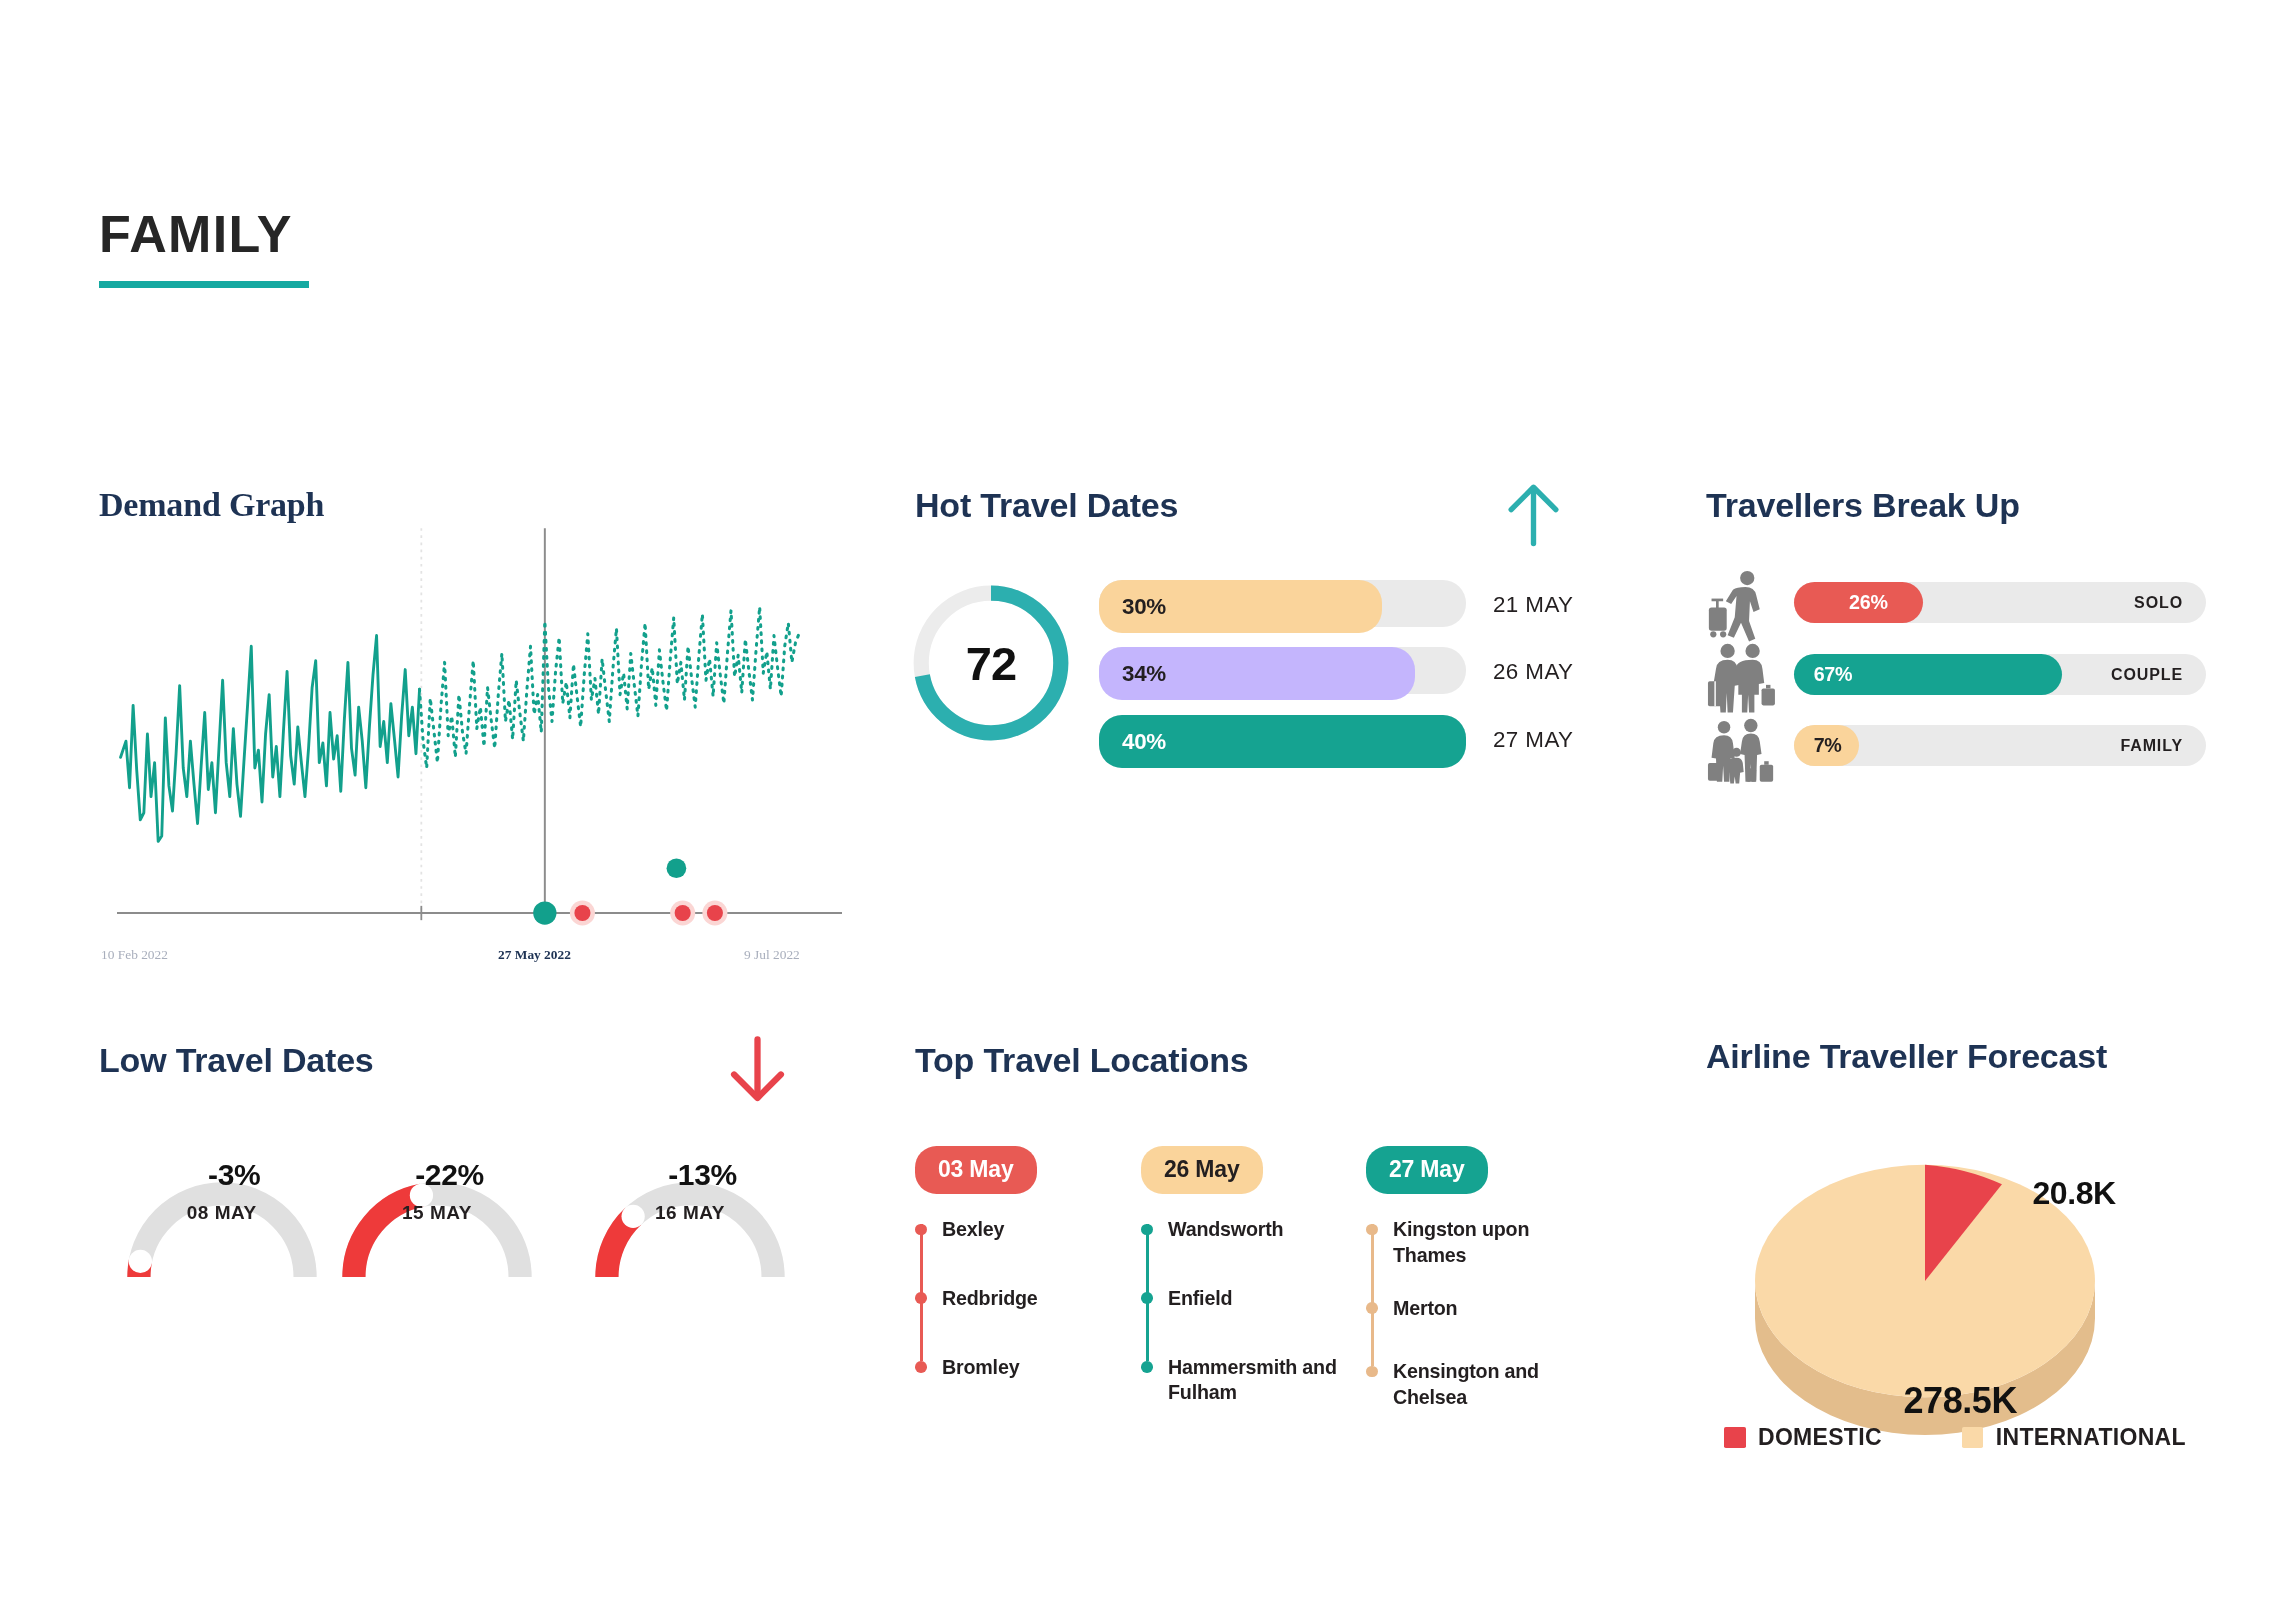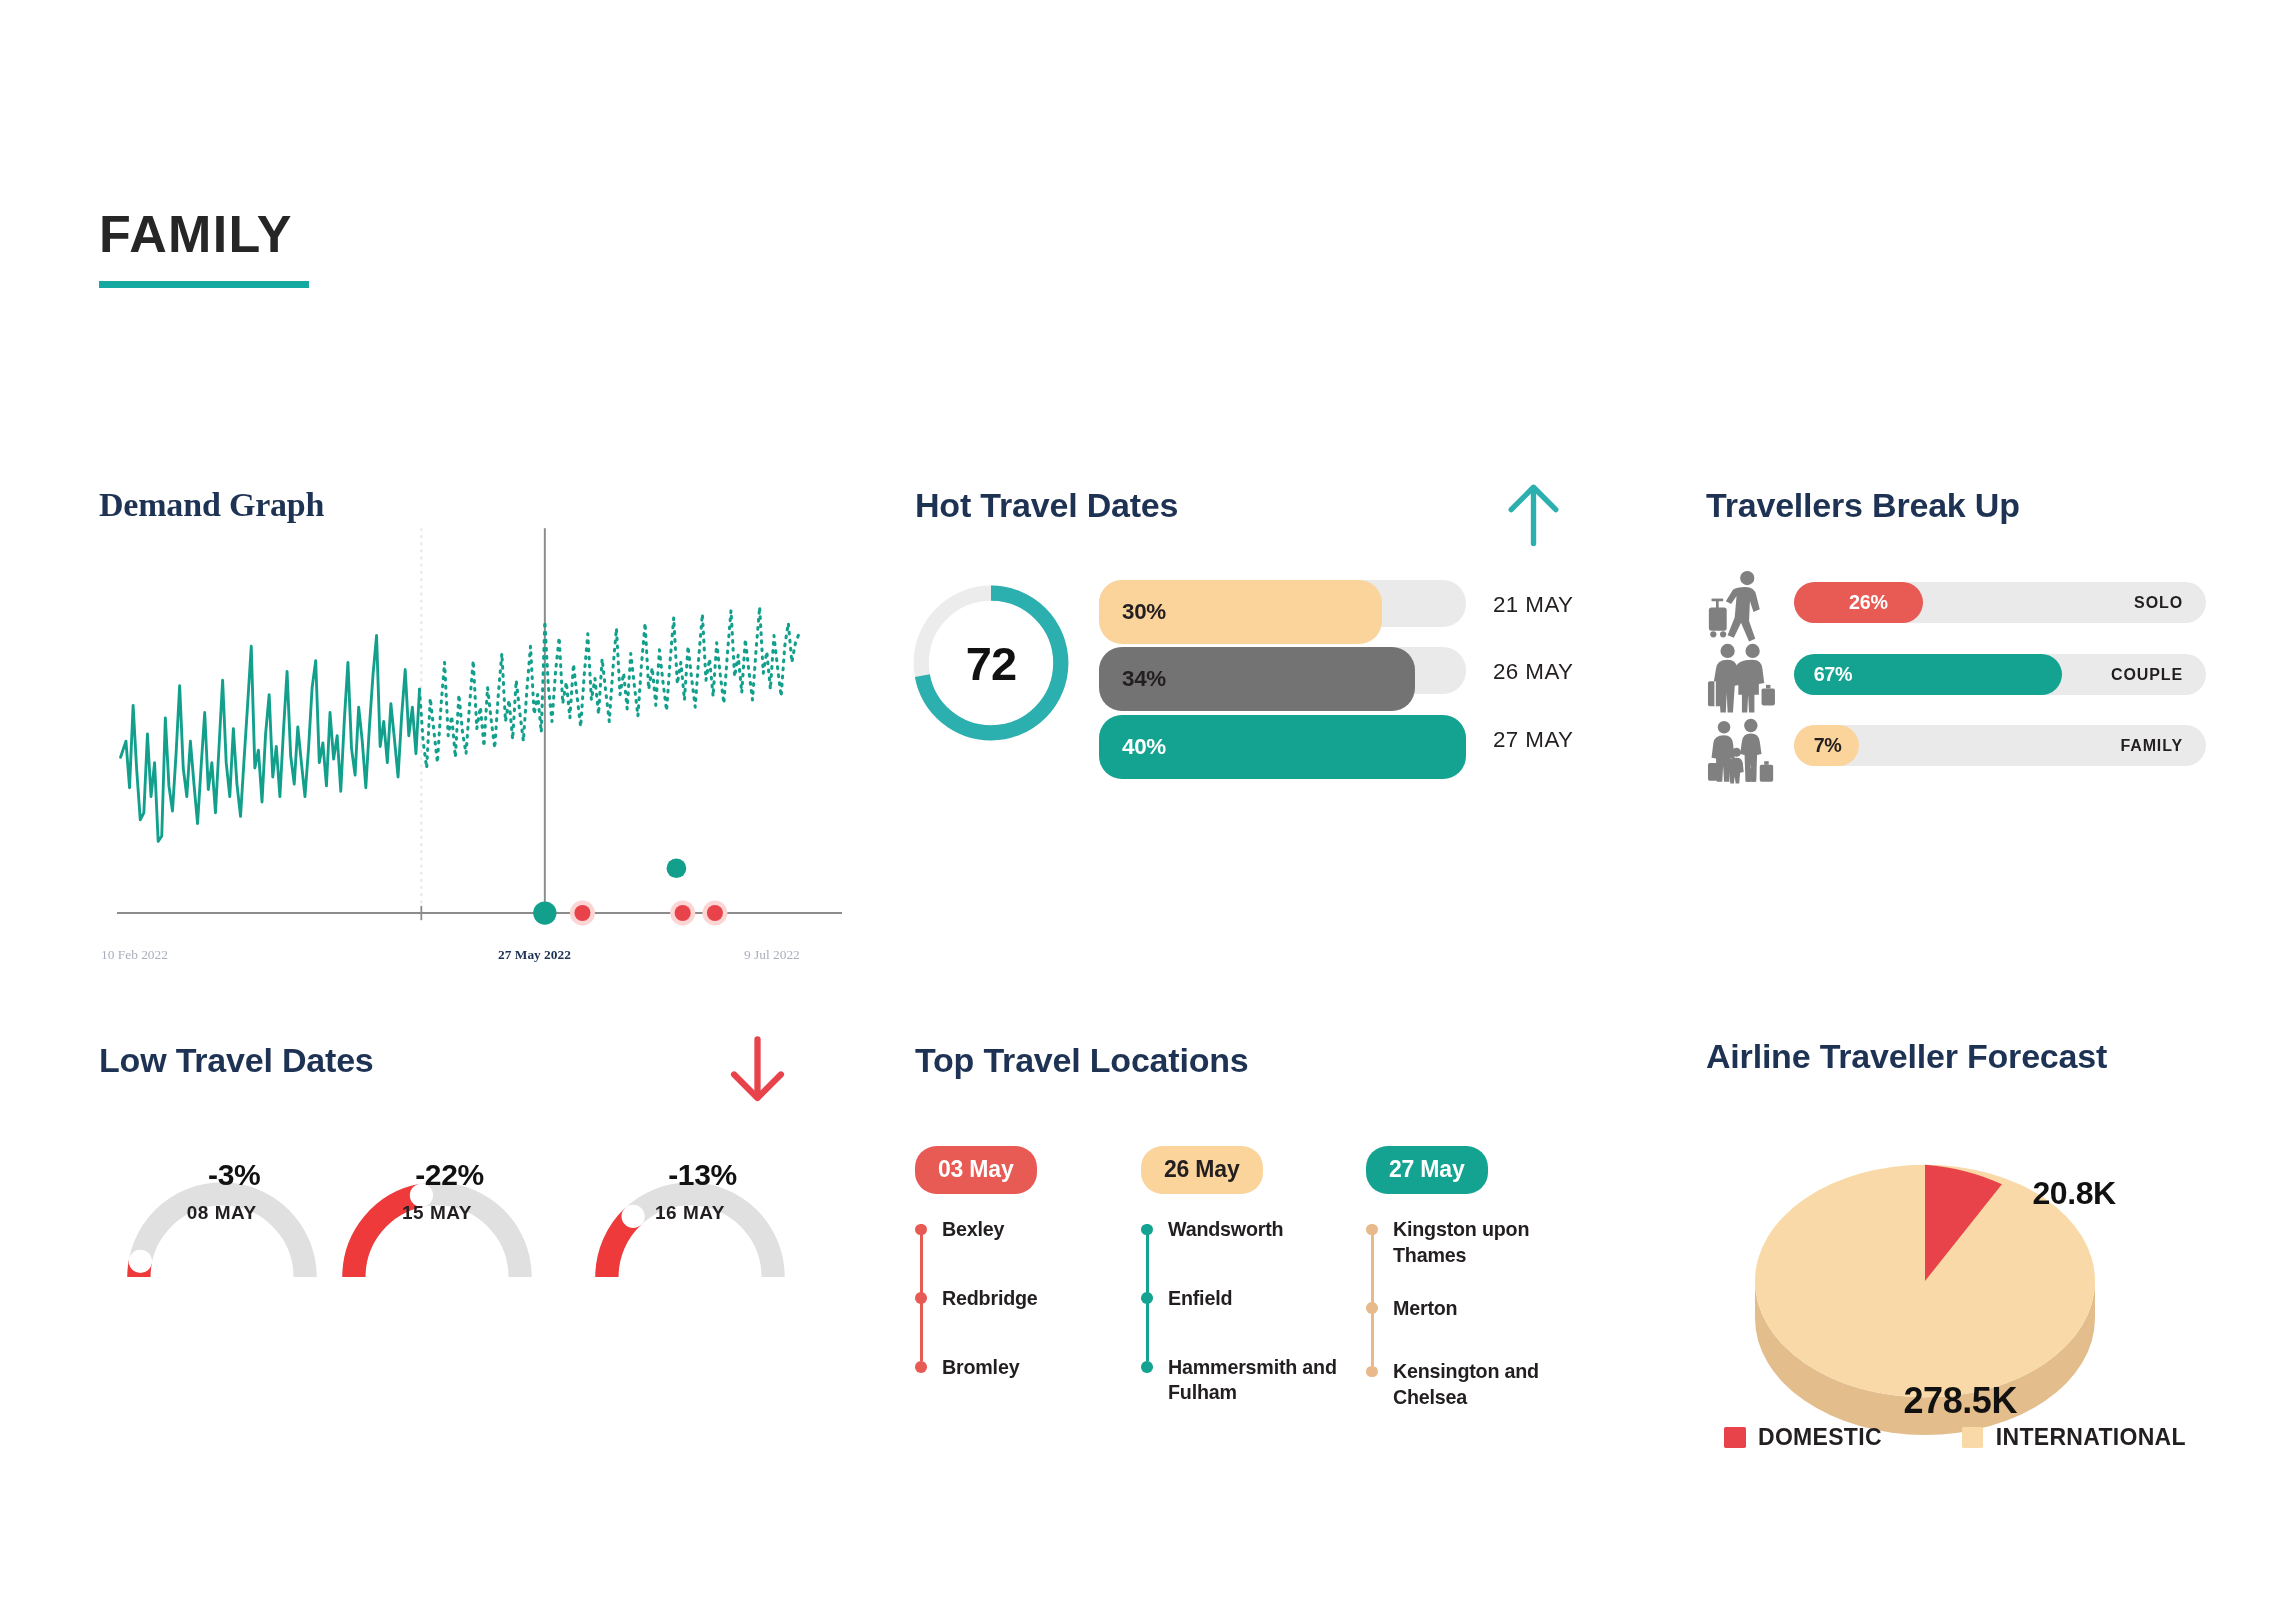--- a/index.html
+++ b/index.html
@@ -28,21 +28,21 @@
   #hot-panel{position:absolute;left:915px;top:488px;width:681px;height:412px;}
   #hot-title{left:0;top:0;}
   #uparrow{position:absolute;left:587px;top:-7.2px;width:63px;height:67px;}
   #donut{position:absolute;left:-9px;top:90px;width:170px;height:170px;}
   #donut-val{position:absolute;left:-9px;top:90px;width:170px;height:170px;
              display:flex;align-items:center;justify-content:center;
              font-size:47px;font-weight:700;color:#111;letter-spacing:-0.9px;}
   .hbar-row{position:absolute;left:184px;width:502px;height:47px;}
   .hbar-track{position:absolute;left:0;top:0;width:367px;height:47px;
               background:#EAEAEA;border-radius:23px;}
-  .hbar-fill{position:absolute;left:0;top:0;height:64px;border-radius:23px;
+  .hbar-fill{position:absolute;left:0;top:0;height:53px;border-radius:23px;
              display:flex;align-items:center;}
   .hbar-pct{font-size:22.4px;font-weight:700;margin-left:23px;letter-spacing:-0.3px;}
   .hbar-date{position:absolute;left:394px;top:11.6px;font-size:22.4px;font-weight:400;
              color:#231F20;white-space:nowrap;letter-spacing:0.4px;}
 
   
   #trav-panel{position:absolute;left:1706px;top:488px;width:537px;height:412px;}
   #trav-title{left:0;top:0;}
   .trav-row{position:absolute;left:0;width:502px;height:50px;}
   .trav-icon{position:absolute;left:0;top:-12.5px;width:70px;height:75px;}
@@ -170,21 +170,21 @@
     <div class="hbar-track">
       <div class="hbar-fill" style="width: 77%; background: rgb(250, 212, 155);">
         <span class="hbar-pct" style="color: rgb(35, 31, 32);">30%</span>
       </div>
     </div>
     <div class="hbar-date">21 MAY</div>
   </div>
 
   <div class="hbar-row" style="top:159px;">
     <div class="hbar-track">
-      <div class="hbar-fill" style="width: 86.2%; background: #737373; text-align: center;">
+      <div class="hbar-fill" style="width: 86.2%; background: #c4b5fd; text-align: center;">
         <span class="hbar-pct" style="color: rgb(35, 31, 32);">34%</span>
       </div>
     </div>
     <div class="hbar-date">26 MAY</div>
   </div>
 
   <div class="hbar-row" style="top:227px;">
     <div class="hbar-track">
       <div class="hbar-fill" style="width: 100%; background: rgb(21, 163, 145);">
         <span class="hbar-pct" style="color: rgb(255, 255, 255);">40%</span>

